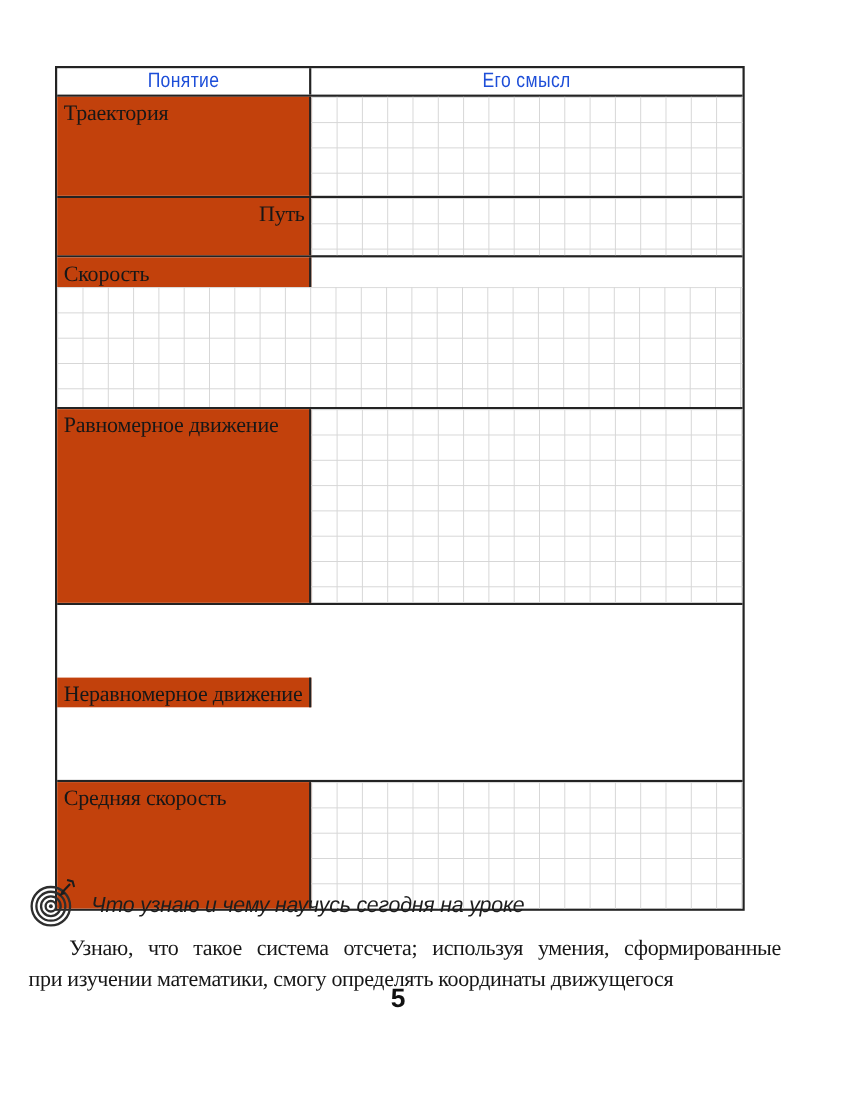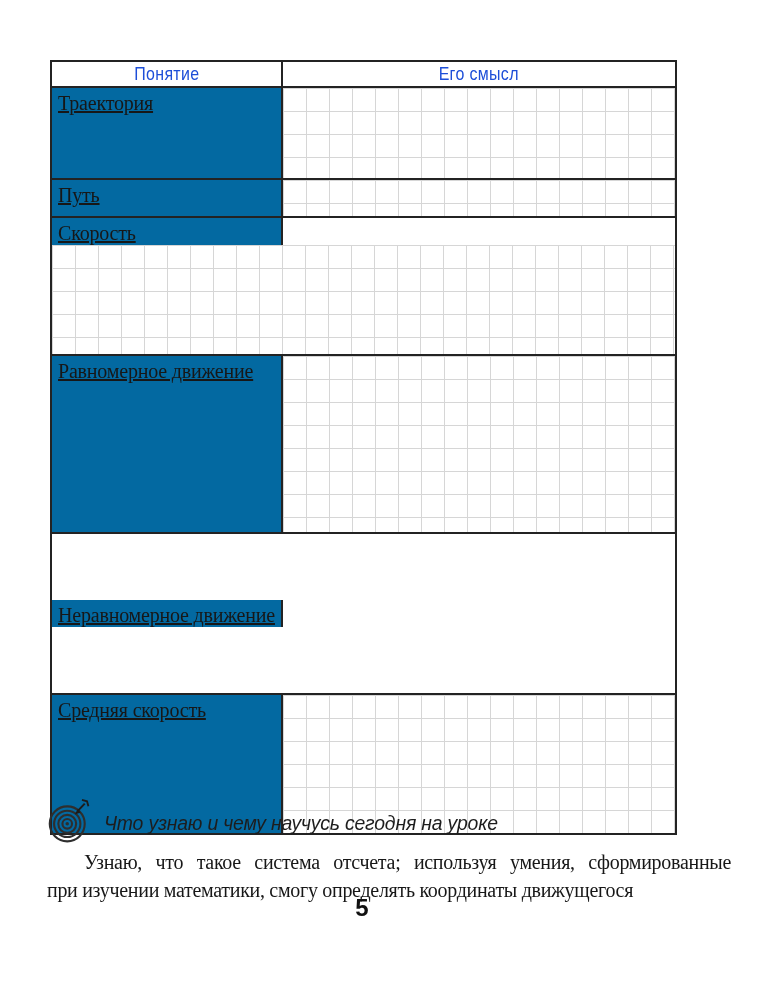--- a/index.html
+++ b/index.html
@@ -53,41 +53,40 @@
 
   .trow{display:flex;}
   .trow:not(:last-child){border-bottom:2px solid var(--border);}
   .cell-concept{
     width:231px;
     border-right:2px solid var(--border);
     padding:3px 4px 0 6px;
     font-size:20px;
     line-height:24px;
     letter-spacing:-0.2px;
-    background:#0369a1;
-    text-decoration:underline;
+    background:#c2410c;
   }
   .cell-meaning{
     flex:1;
     background-image:
       linear-gradient(to right, var(--grid-line) 1px, transparent 1px),
       linear-gradient(to bottom, var(--grid-line) 1px, transparent 1px);
     background-size:23px 23px;
   }
   .row-1{height:92px;}
-  .row-2{height:38px;}
+  .row-2{height:54px;text-align:right;}
   .row-3{height:138px;flex-direction:column;}
   .row-4{height:178px;}
   .row-5{height:161px;align-items:center;}
-  .row-6{height:138px;border-radius:14px;}
+  .row-6{height:115px;border-radius:14px;}
 
   
   .learn-section{
     position:absolute;
-    left:47px; top:799px;
+    left:26px; top:799px;
     width:684px;
   }
   .learn-head{
     display:flex;
     align-items:center;
     gap:11px;
     height:46px;
   }
   .target-icon{
     width:46px;height:46px;

